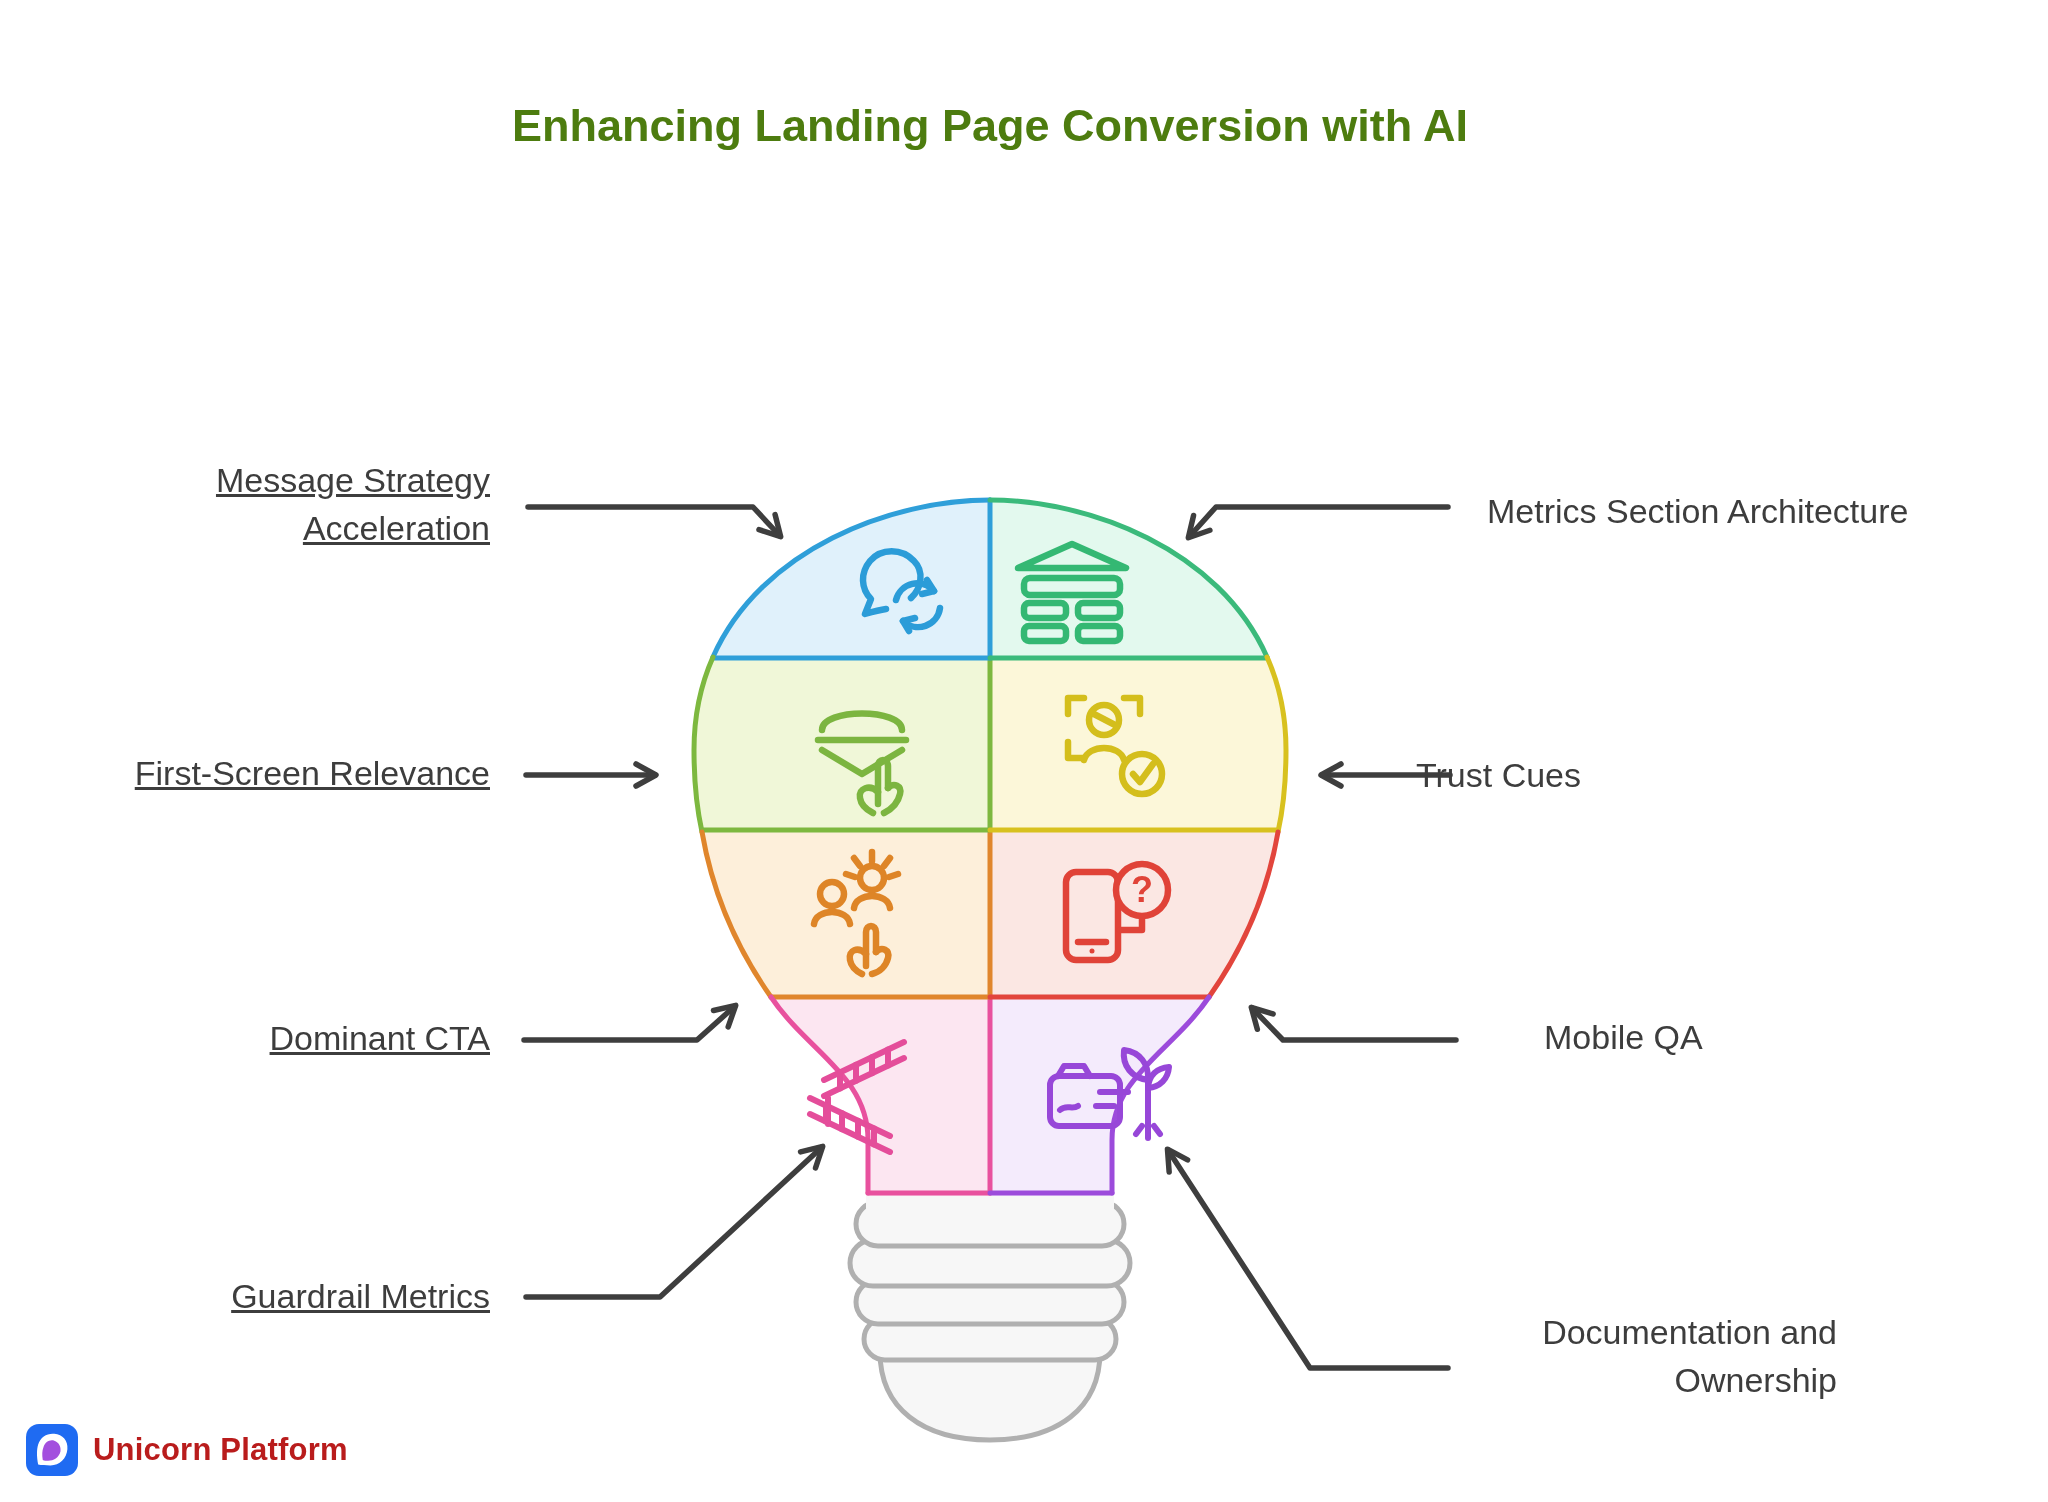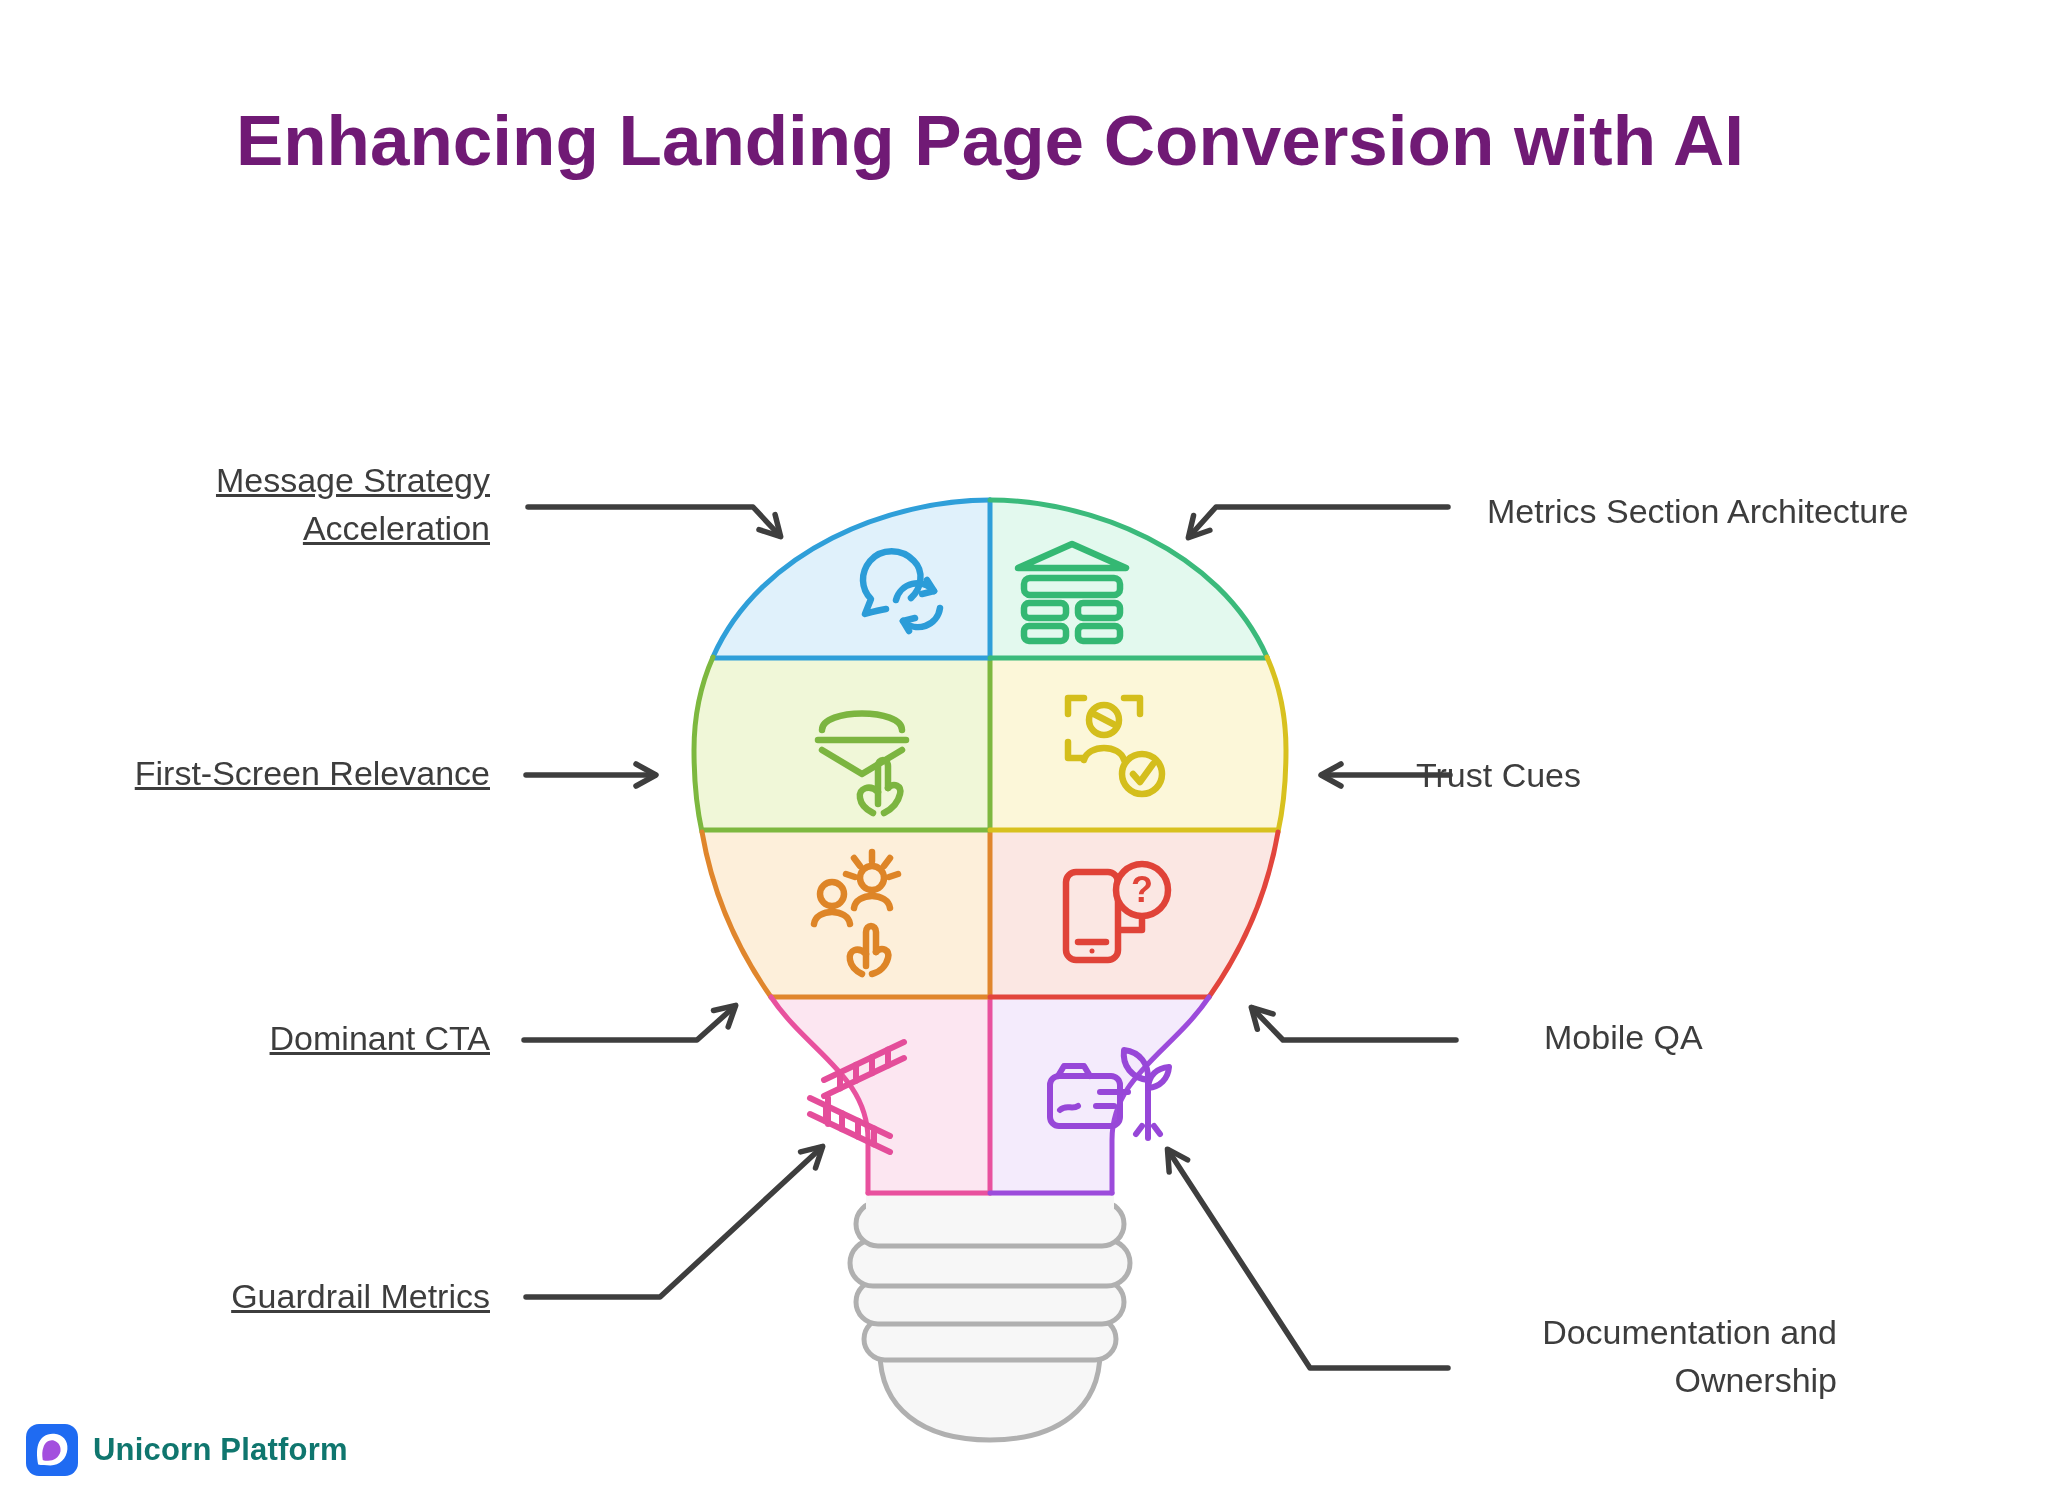--- a/index.html
+++ b/index.html
@@ -3,21 +3,21 @@
 <meta charset="utf-8">
 <style>
   html,body{margin:0;padding:0;}
   body{
     width:2048px;height:1502px;position:relative;background:#ffffff;
     font-family:"Liberation Sans", sans-serif;overflow:hidden;
   }
   #stage{position:absolute;inset:0;}
   .title{
     position:absolute;top:100px;left:0;width:1980px;text-align:center;
-    font-size:71px;font-weight:700;color:#701a75;letter-spacing:0px;
+    font-size:45px;font-weight:700;color:#4d7c0f;letter-spacing:0px;
   }
   .lbl{
     position:absolute;font-size:34px;color:#3d3d3d;line-height:48px;
   }
   .lbl.left{text-align:right;text-decoration:underline;}
   .lbl.right{text-align:left;}
   #lbl-message{left:160px;top:456px;width:330px;}
   #lbl-stable{left:1487px;top:487px;width:540px;}
   #lbl-first{left:60px;top:749px;width:430px;}
   #lbl-trust{left:1416px;top:751px;width:420px;}
@@ -26,21 +26,21 @@
   #lbl-guardrail{left:160px;top:1272px;width:330px;}
   #lbl-doc{left:1487px;top:1308px;width:350px;text-align:right;}
   .brand{
     position:absolute;left:26px;top:1424px;display:flex;align-items:center;gap:15px;
     cursor:pointer;
   }
   .brand-badge{
     width:52px;height:52px;border-radius:13px;background:#1f6bf2;
     display:flex;align-items:center;justify-content:center;
   }
-  .brand-name{font-size:31px;font-weight:800;color:#0f766e;letter-spacing:0.2px;}
+  .brand-name{font-size:31px;font-weight:800;color:#b91c1c;letter-spacing:0.2px;}
   svg text{font-family:"Liberation Sans", sans-serif;}
 </style>
 </head>
 <body>
 
 <div id="stage">
 
   <div class="title">Enhancing Landing Page Conversion with AI</div>
 
   <svg width="2048" height="1502" viewBox="0 0 2048 1502">

